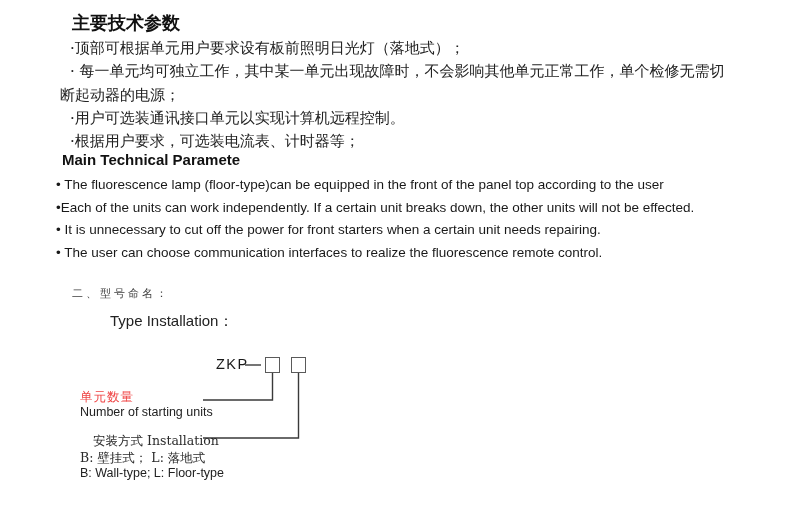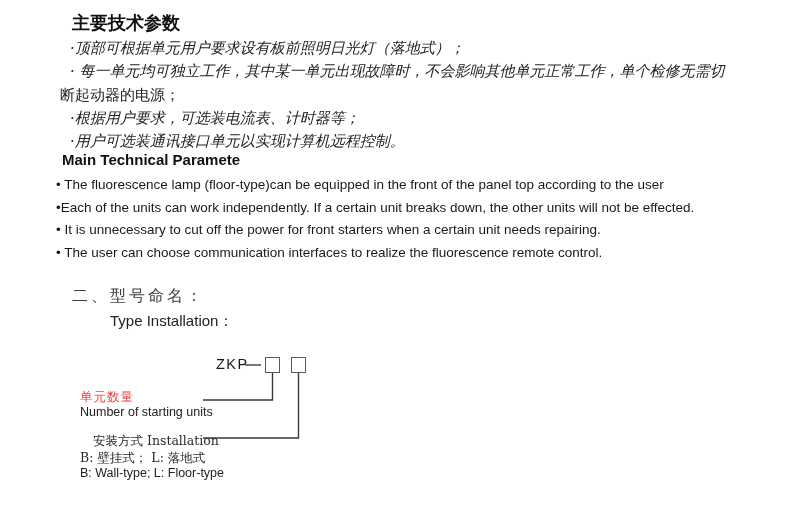--- a/index.html
+++ b/index.html
@@ -29,21 +29,21 @@
   }
   .zh-lines {
     position: absolute;
     left: 60px; top: 37px;
     width: 710px;
     font-family: "DejaVu Serif", "Liberation Serif", serif;
     font-size: 15px;
     color: #222222;
   }
   .zh-line { height: 23.3px; line-height: 23.3px; white-space: nowrap; }
-  .zh-line.bulleted { padding-left: 10px; font-style: italic; }
+  .zh-line.bulleted { padding-left: 10px; }
   
   .en-title {
     position: absolute;
     left: 62px; top: 151px;
     font-size: 15px;
     font-weight: bold;
     color: #111111;
   }
   .en-lines {
     position: absolute;
@@ -51,21 +51,21 @@
     width: 720px;
     font-size: 13.5px;
     color: #191919;
   }
   .en-line { height: 22.5px; line-height: 22.5px; white-space: nowrap; }
   
   .sec2-zh {
     position: absolute;
     left: 72px; top: 286px;
     font-family: Liberation Sans, sans-serif;
-    font-size: 16px;
+    font-size: 11px;
     letter-spacing: 3px;
     color: #3d3d3d;
   }
   .sec2-en {
     position: absolute;
     left: 110px; top: 312px;
     font-size: 15px;
     color: #222222;
   }
   
@@ -118,22 +118,22 @@
 </head>
 <body>
 
 <div id="page">
 
   <div class="zh-title">主要技术参数</div>
   <div class="zh-lines">
     <div class="zh-line bulleted">·顶部可根据单元用户要求设有板前照明日光灯（落地式）；</div>
     <div class="zh-line bulleted">· 每一单元均可独立工作，其中某一单元出现故障时，不会影响其他单元正常工作，单个检修无需切</div>
     <div class="zh-line">断起动器的电源；</div>
+    <div class="zh-line bulleted">·用户可选装通讯接口单元以实现计算机远程控制。</div>
     <div class="zh-line bulleted">·根据用户要求，可选装电流表、计时器等；</div>
-    <div class="zh-line bulleted">·用户可选装通讯接口单元以实现计算机远程控制。</div>
   </div>
 
   <div class="en-title">Main Technical Paramete</div>
   <div class="en-lines">
     <div class="en-line">• The fluorescence lamp (floor-type)can be equipped in the front of the panel top according to the user</div>
     <div class="en-line">•Each of the units can work independently. If a certain unit breaks down, the other units will not be effected.</div>
     <div class="en-line">• It is unnecessary to cut off the power for front starters when a certain unit needs repairing.</div>
     <div class="en-line">• The user can choose communication interfaces to realize the fluorescence remote control.</div>
   </div>
 

